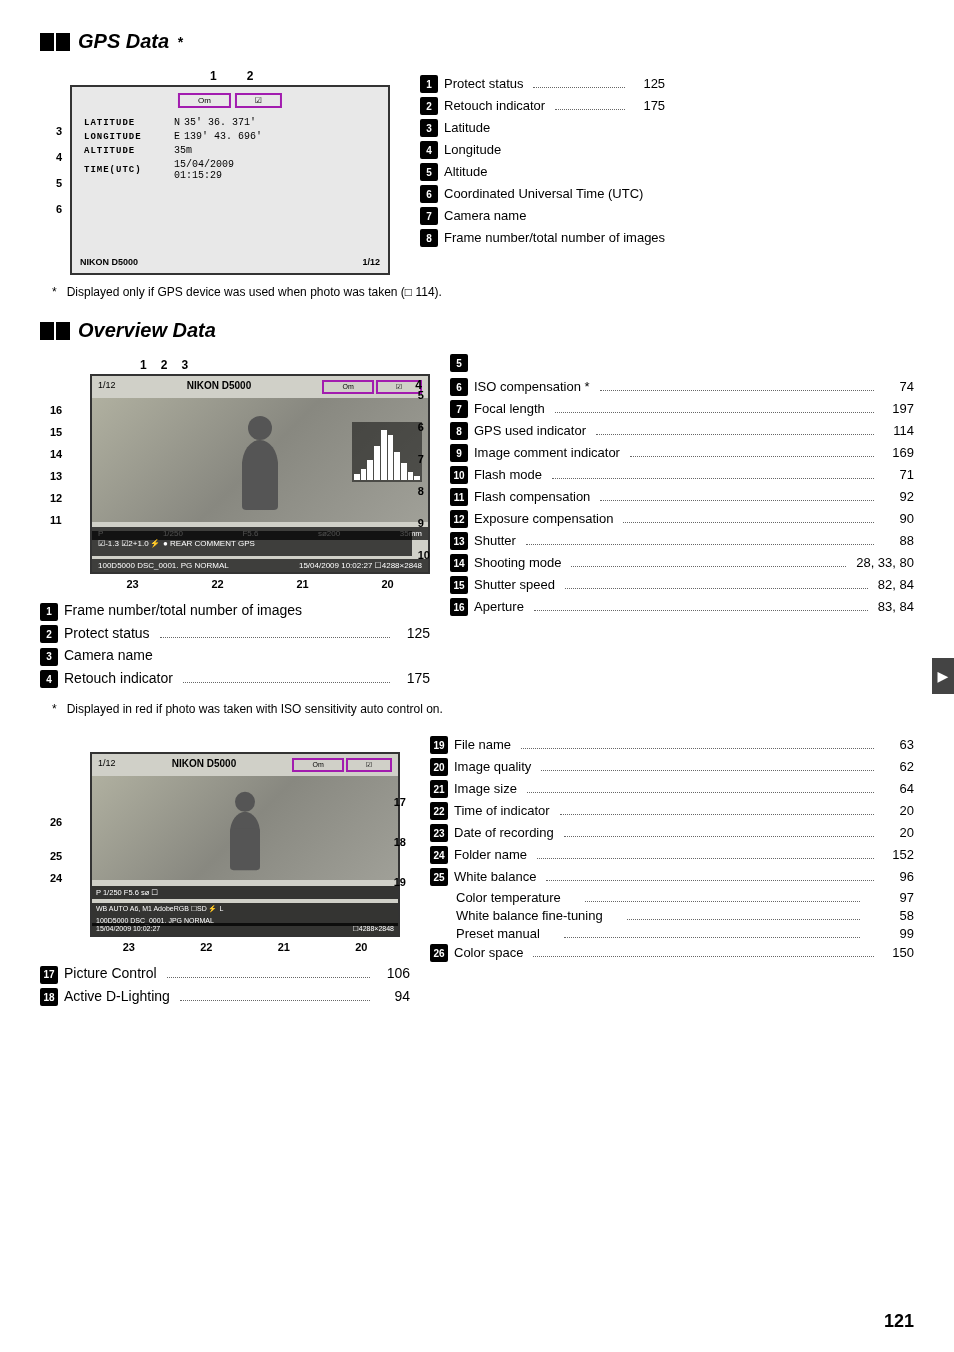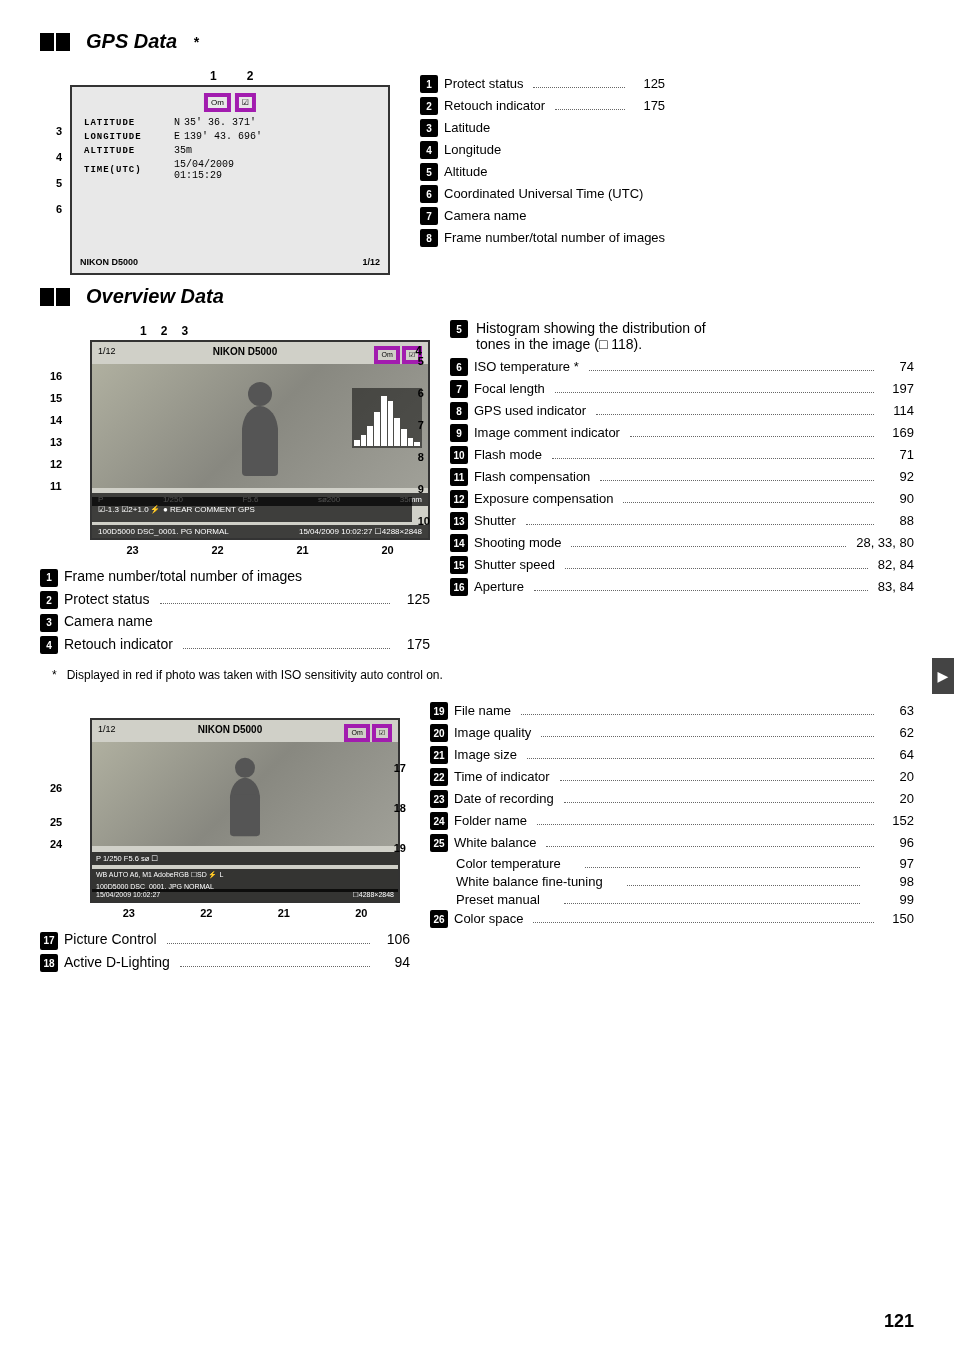--- a/index.html
+++ b/index.html
@@ -11,21 +11,21 @@
       font-size: 14px;
       color: #000;
       padding: 30px 40px;
       position: relative;
     }
 
     
     .section-title {
       display: flex;
       align-items: center;
-      gap: 16px;
+      gap: 8px;
       font-style: italic;
       font-weight: bold;
       font-size: 20px;
       margin-bottom: 12px;
     }
     .section-icon {
       display: inline-flex;
       gap: 2px;
     }
     .section-icon span {
@@ -74,22 +74,22 @@
     .gps-top-icons {
       position: absolute;
       top: 6px;
       left: 50%;
       transform: translateX(-50%);
       display: flex;
       gap: 4px;
       font-size: 9px;
     }
     .gps-top-icon-box {
-      border: 4px solid #a21caf;
-      padding: 1px 3px;
+      border: 2px solid #a21caf;
+      padding: 1px 18px;
       font-size: 8px;
     }
     .gps-bottom {
       position: absolute;
       bottom: 6px;
       left: 8px;
       right: 8px;
       display: flex;
       justify-content: space-between;
       font-size: 9px;
@@ -402,20 +402,23 @@
         <span class="num-badge">7</span>
         <span>Camera name</span>
       </div>
       <div class="list-row">
         <span class="num-badge">8</span>
         <span>Frame number/total number of images</span>
       </div>
     </div>
   </div>
 
+  <p class="note">
+    *&nbsp;&nbsp; Displayed only if GPS device was used when photo was taken (□ 114).
+  </p>
 </div>
 
 <div>
   <div class="section-title">
     <span class="section-icon">
       <span></span>
         <span></span>
     </span>
     <span>Overview Data</span>
   </div>
@@ -530,25 +533,24 @@
           <span class="dots"></span>
           <span class="list-num">175</span>
         </div>
       </div>
     </div>
 
     <div class="overview-right right-list">
 
       <div style="display:flex;gap:8px;margin-bottom:6px;">
         <span class="num-badge">5</span>
-        <span>Histogram showing the distribution of<br>tones in the image (□ 118).</span>
       </div>
       <div class="list-row">
         <span class="num-badge">6</span>
-        <span>ISO temperature *</span>
+        <span>ISO compensation *</span>
         <span class="dots"></span>
         <span class="list-num">74</span>
       </div>
       <div class="list-row">
         <span class="num-badge">7</span>
         <span>Focal length</span>
         <span class="dots"></span>
         <span class="list-num">197</span>
       </div>
       <div class="list-row">
@@ -732,21 +734,21 @@
       <span class="list-num">96</span>
     </div>
     <div class="sub-item">
       <span>Color temperature</span>
       <span class="dots"></span>
       <span class="list-num">97</span>
     </div>
     <div class="sub-item">
       <span>White balance fine-tuning</span>
       <span class="dots"></span>
-      <span class="list-num">98</span>
+      <span class="list-num">58</span>
     </div>
     <div class="sub-item">
       <span>Preset manual</span>
       <span class="dots"></span>
       <span class="list-num">99</span>
     </div>
     <div class="list-row">
       <span class="num-badge">26</span>
       <span>Color space</span>
       <span class="dots"></span>

